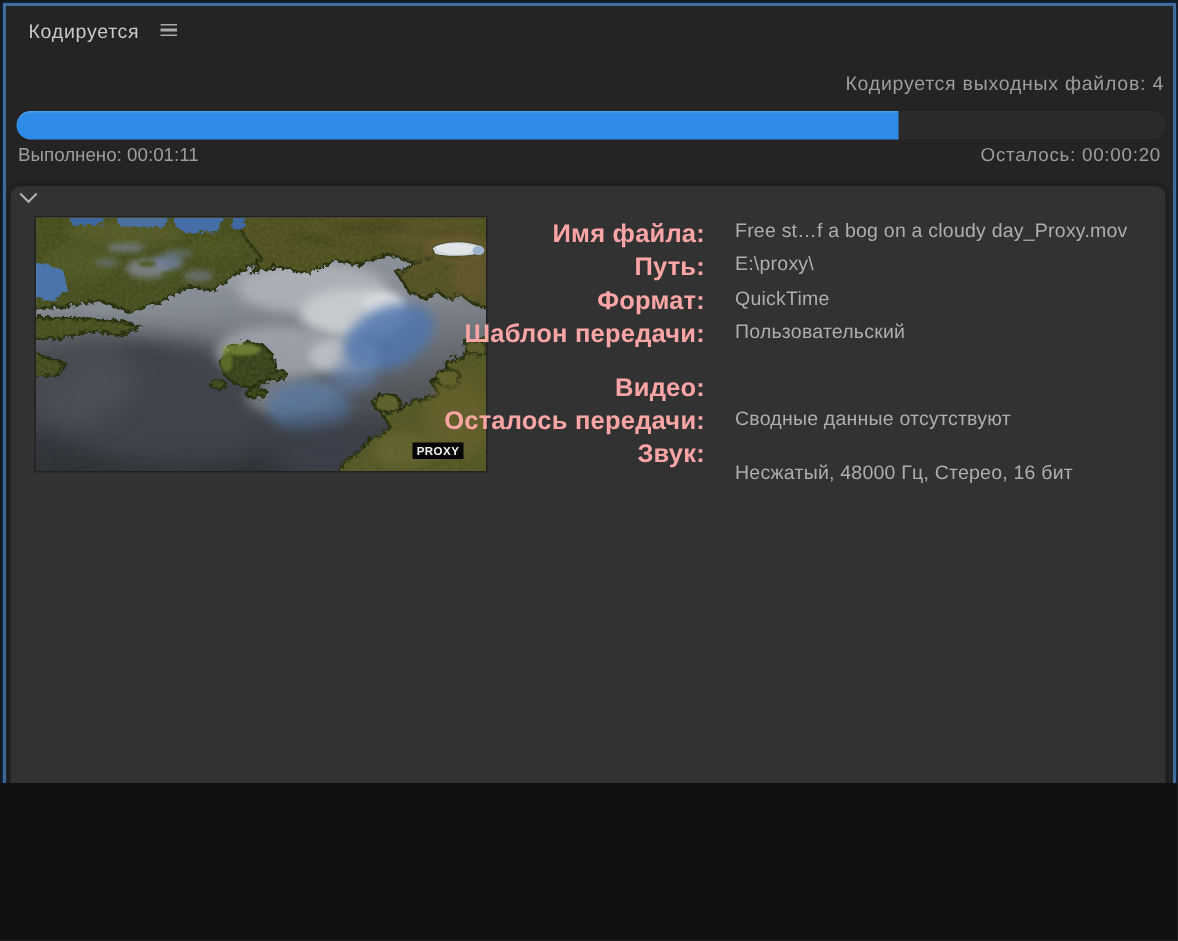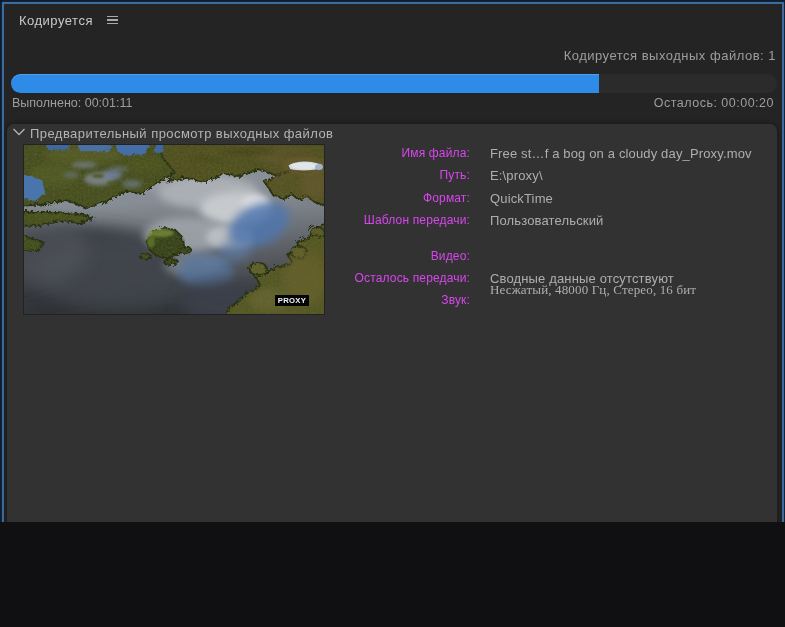--- a/index.html
+++ b/index.html
@@ -16,44 +16,43 @@
   #encline{top:48px;right:9px;font-size:13px;color:#9d9d9d;letter-spacing:.5px;}
   #ptrack{left:11px;top:73.5px;width:766px;height:19px;background:#2b2b2b;border-radius:9.5px;}
   #pfill{left:0;top:0;width:588px;height:19px;background:#2e8ce8;border-radius:9.5px 0 0 9.5px;box-shadow:inset 0 1px 0 rgba(255,255,255,.16);}
   #done{left:12px;top:96px;font-size:12.5px;color:#9d9d9d;}
   #left{top:96px;right:11px;font-size:12.5px;color:#9d9d9d;letter-spacing:.5px;}
   #card{left:7px;top:124px;width:770px;height:494px;background:#323232;
     border-radius:7px;box-shadow:0 0 5px rgba(0,0,0,.42);}
   #hdr{left:30px;top:125.5px;font-size:13px;color:#b4b4b4;letter-spacing:.45px;}
   #chev{left:11.5px;top:127px;}
   #thumb{left:24px;top:145px;width:300px;height:169px;box-shadow:0 0 0 1px rgba(18,18,18,.5);}
-  .lbl{position:absolute;right:315px;font-size:12px;font-weight:normal;color:#d946ef;white-space:nowrap;letter-spacing:.15px;}
+  .lbl{position:absolute;right:315px;font-size:17px;font-weight:bold;color:#fca5a5;white-space:nowrap;letter-spacing:.15px;}
   .val{position:absolute;left:490px;font-size:13px;color:#aeaeae;white-space:nowrap;letter-spacing:.15px;}
 </style>
 </head>
 <body>
 <div id="stage">
   <div id="frame"></div>
   <div class="abs" id="tab">Кодируется</div>
   <div class="abs" id="burger">
       <div></div>
       <div></div>
       <div></div>
     </div>
-  <div class="abs" id="encline">Кодируется выходных файлов: 1</div>
+  <div class="abs" id="encline">Кодируется выходных файлов: 4</div>
   <div class="abs" id="ptrack">
       <div class="abs" id="pfill"></div>
     </div>
   <div class="abs" id="done">Выполнено: 00:01:11</div>
   <div class="abs" id="left">Осталось: 00:00:20</div>
   <div class="abs" id="card"></div>
   <svg class="abs" id="chev" width="14" height="9" viewBox="0 0 14 9">
     <path d="M1.5 2 L7 7.5 L12.5 2" fill="none" stroke="#b2b2b2" stroke-width="1.3"></path>
   </svg>
-  <div class="abs" id="hdr">Предварительный просмотр выходных файлов</div>
   <svg class="abs" id="thumb" width="300" height="169" viewBox="0 0 300 169">
     <defs>
       <linearGradient id="wg" x1="0" y1="0" x2="0.12" y2="1">
         <stop offset="0" stop-color="#8f959d"></stop>
         <stop offset="0.38" stop-color="#878d95"></stop>
         <stop offset="0.72" stop-color="#5a5e63"></stop>
         <stop offset="1" stop-color="#3a3c40"></stop>
       </linearGradient>
       <filter id="b6" x="-40%" y="-40%" width="180%" height="180%">
           <feGaussianBlur stdDeviation="8"></feGaussianBlur>
@@ -203,14 +202,14 @@
   <div class="lbl" style="top:168.3px;">Путь:</div>
   <div class="val" style="top:168.3px;">E:\proxy\</div>
   <div class="lbl" style="top:190.6px;">Формат:</div>
   <div class="val" style="top:190.6px;">QuickTime</div>
   <div class="lbl" style="top:212.9px;">Шаблон передачи:</div>
   <div class="val" style="top:212.9px;">Пользовательский</div>
   <div class="lbl" style="top:248.8px;">Видео:</div>
   <div class="lbl" style="top:271.1px;">Осталось передачи:</div>
   <div class="val" style="top:271.1px;">Сводные данные отсутствуют</div>
   <div class="lbl" style="top:293.4px;">Звук:</div>
-  <div class="val" style="top:282px;font-family:Liberation Serif, serif;">Несжатый, 48000 Гц, Стерео, 16 бит</div>
+  <div class="val" style="top:307px;">Несжатый, 48000 Гц, Стерео, 16 бит</div>
 </div>
 
 </body></html>

